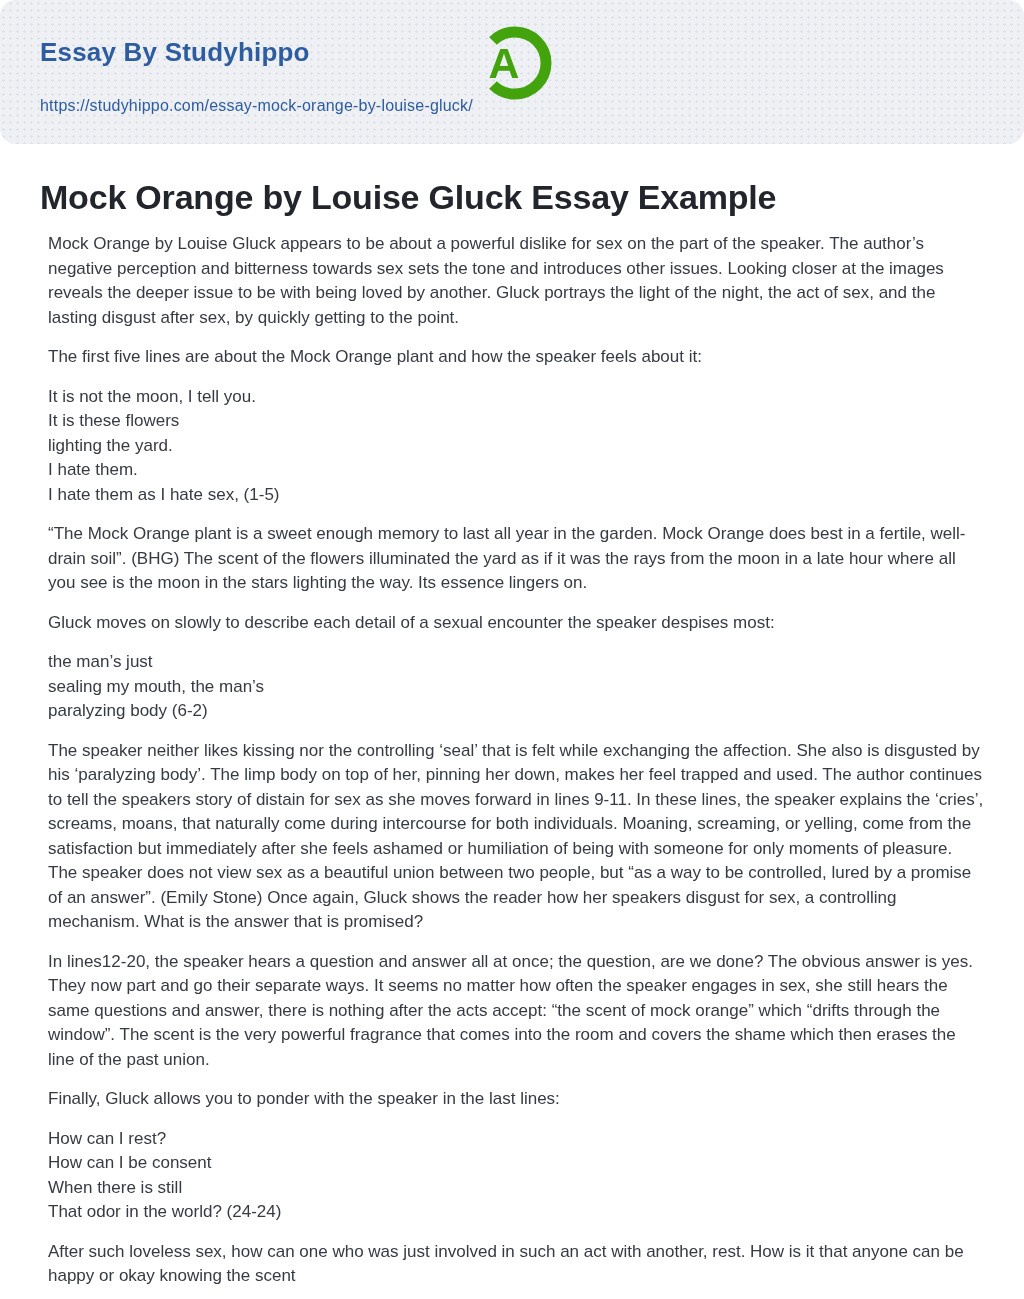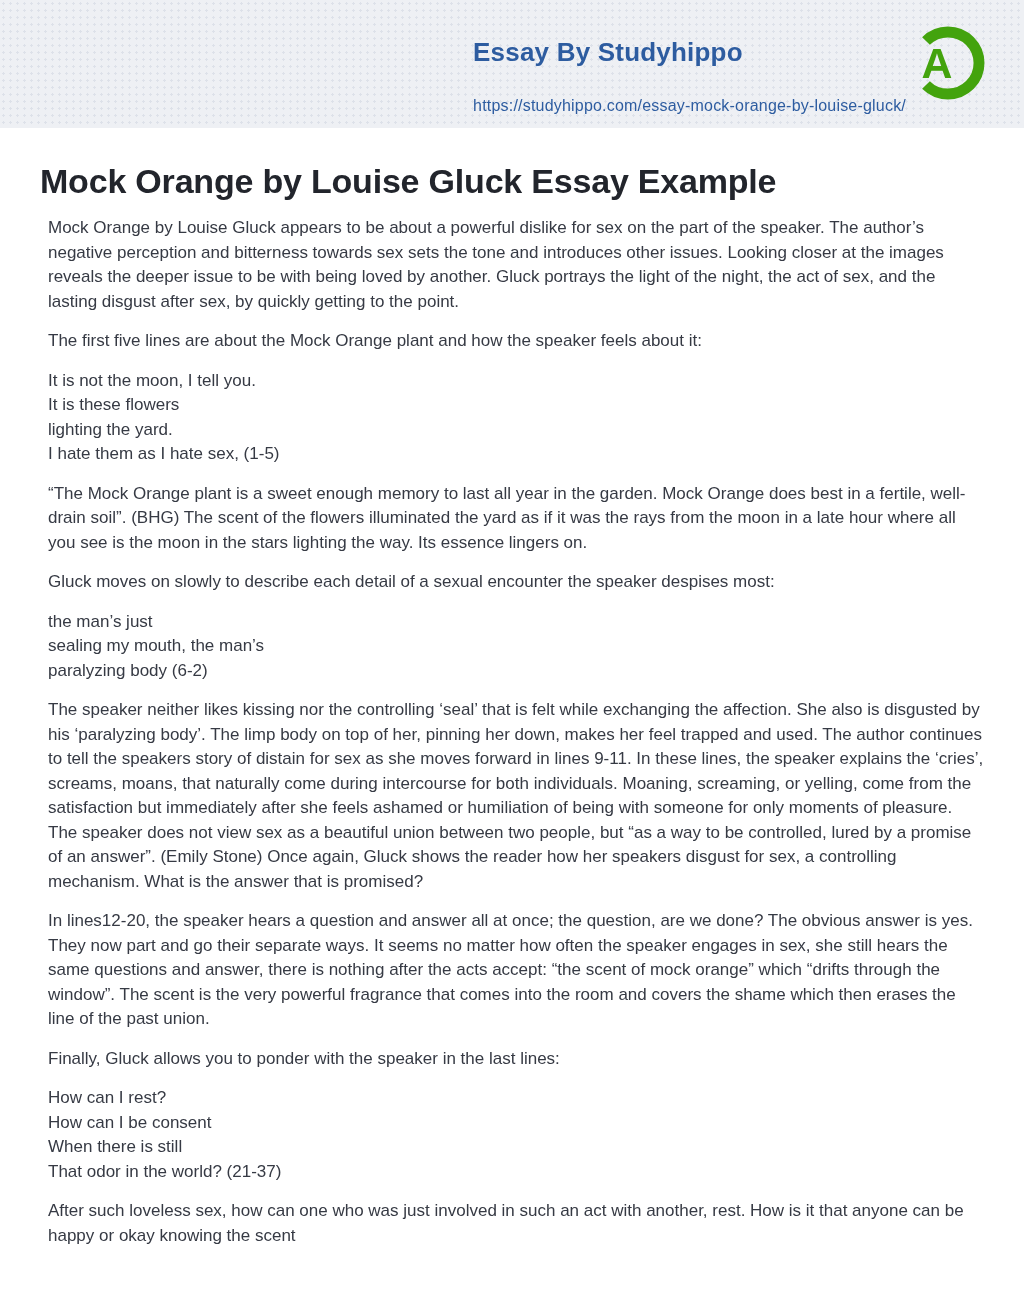--- a/index.html
+++ b/index.html
@@ -5,28 +5,29 @@
   * { margin: 0; padding: 0; box-sizing: border-box; }
   html, body {
     width: 1024px;
     background: #ffffff;
     font-family: "Liberation Sans", "DejaVu Sans", sans-serif;
   }
   body { min-height: 1299px; }
 
   
   .site-header {
-    height: 128px;
+    height: 144px;
     background-color: #eef0f4;
     background-image: radial-gradient(circle, #dde1e9 1px, rgba(0,0,0,0) 1.1px);
     background-size: 7px 7px;
     display: flex;
-    justify-content: flex-end;
+    justify-content: flex-start;
     align-items: flex-start;
     padding: 38px 34px 0 40px;
+    border-radius: 16px;
   }
   .site-header-text { display: flex; flex-direction: column; }
   .site-title {
     color: #2d5ca0;
     font-size: 26px;
     font-weight: 700;
     line-height: 1.1;
     letter-spacing: 0.2px;
   }
   .site-url {
@@ -79,33 +80,34 @@
 
 <main class="article">
   <h1 class="article-title">Mock Orange by Louise Gluck Essay Example</h1>
   <div>
       <p class="para">Mock Orange by Louise Gluck appears to be about a powerful dislike for sex on the part of the speaker. The author’s negative perception and bitterness towards sex sets the tone and introduces other issues. Looking closer at the images reveals the deeper issue to be with being loved by another. Gluck portrays the light of the night, the act of sex, and the lasting disgust after sex, by quickly getting to the point.</p>
       <p class="para">The first five lines are about the Mock Orange plant and how the speaker feels about it:</p>
       <div class="verse">
         <div class="verse-line">It is not the moon, I tell you.</div>
         <div class="verse-line">It is these flowers</div>
         <div class="verse-line">lighting the yard.</div>
+        <div class="verse-line">I hate them.</div>
         <div class="verse-line">I hate them as I hate sex, (1-5)</div>
       </div>
       <p class="para">“The Mock Orange plant is a sweet enough memory to last all year in the garden. Mock Orange does best in a fertile, well-drain soil”. (BHG) The scent of the flowers illuminated the yard as if it was the rays from the moon in a late hour where all you see is the moon in the stars lighting the way. Its essence lingers on.</p>
       <p class="para">Gluck moves on slowly to describe each detail of a sexual encounter the speaker despises most:</p>
       <div class="verse">
         <div class="verse-line">the man’s just</div>
         <div class="verse-line">sealing my mouth, the man’s</div>
         <div class="verse-line">paralyzing body (6-2)</div>
       </div>
       <p class="para">The speaker neither likes kissing nor the controlling ‘seal’ that is felt while exchanging the affection. She also is disgusted by his ‘paralyzing body’. The limp body on top of her, pinning her down, makes her feel trapped and used. The author continues to tell the speakers story of distain for sex as she moves forward in lines 9-11. In these lines, the speaker explains the ‘cries’, screams, moans, that naturally come during intercourse for both individuals. Moaning, screaming, or yelling, come from the satisfaction but immediately after she feels ashamed or humiliation of being with someone for only moments of pleasure. The speaker does not view sex as a beautiful union between two people, but “as a way to be controlled, lured by a promise of an answer”. (Emily Stone) Once again, Gluck shows the reader how her speakers disgust for sex, a controlling mechanism. What is the answer that is promised?</p>
       <p class="para">In lines12-20, the speaker hears a question and answer all at once; the question, are we done? The obvious answer is yes. They now part and go their separate ways. It seems no matter how often the speaker engages in sex, she still hears the same questions and answer, there is nothing after the acts accept: “the scent of mock orange” which “drifts through the window”. The scent is the very powerful fragrance that comes into the room and covers the shame which then erases the line of the past union.</p>
       <p class="para">Finally, Gluck allows you to ponder with the speaker in the last lines:</p>
       <div class="verse">
         <div class="verse-line">How can I rest?</div>
         <div class="verse-line">How can I be consent</div>
         <div class="verse-line">When there is still</div>
-        <div class="verse-line">That odor in the world? (21-37)</div>
+        <div class="verse-line">That odor in the world? (24-24)</div>
       </div>
       <p class="para">After such loveless sex, how can one who was just involved in such an act with another, rest. How is it that anyone can be happy or okay knowing the scent</p>
     </div>
 </main>
 
 </body></html>

